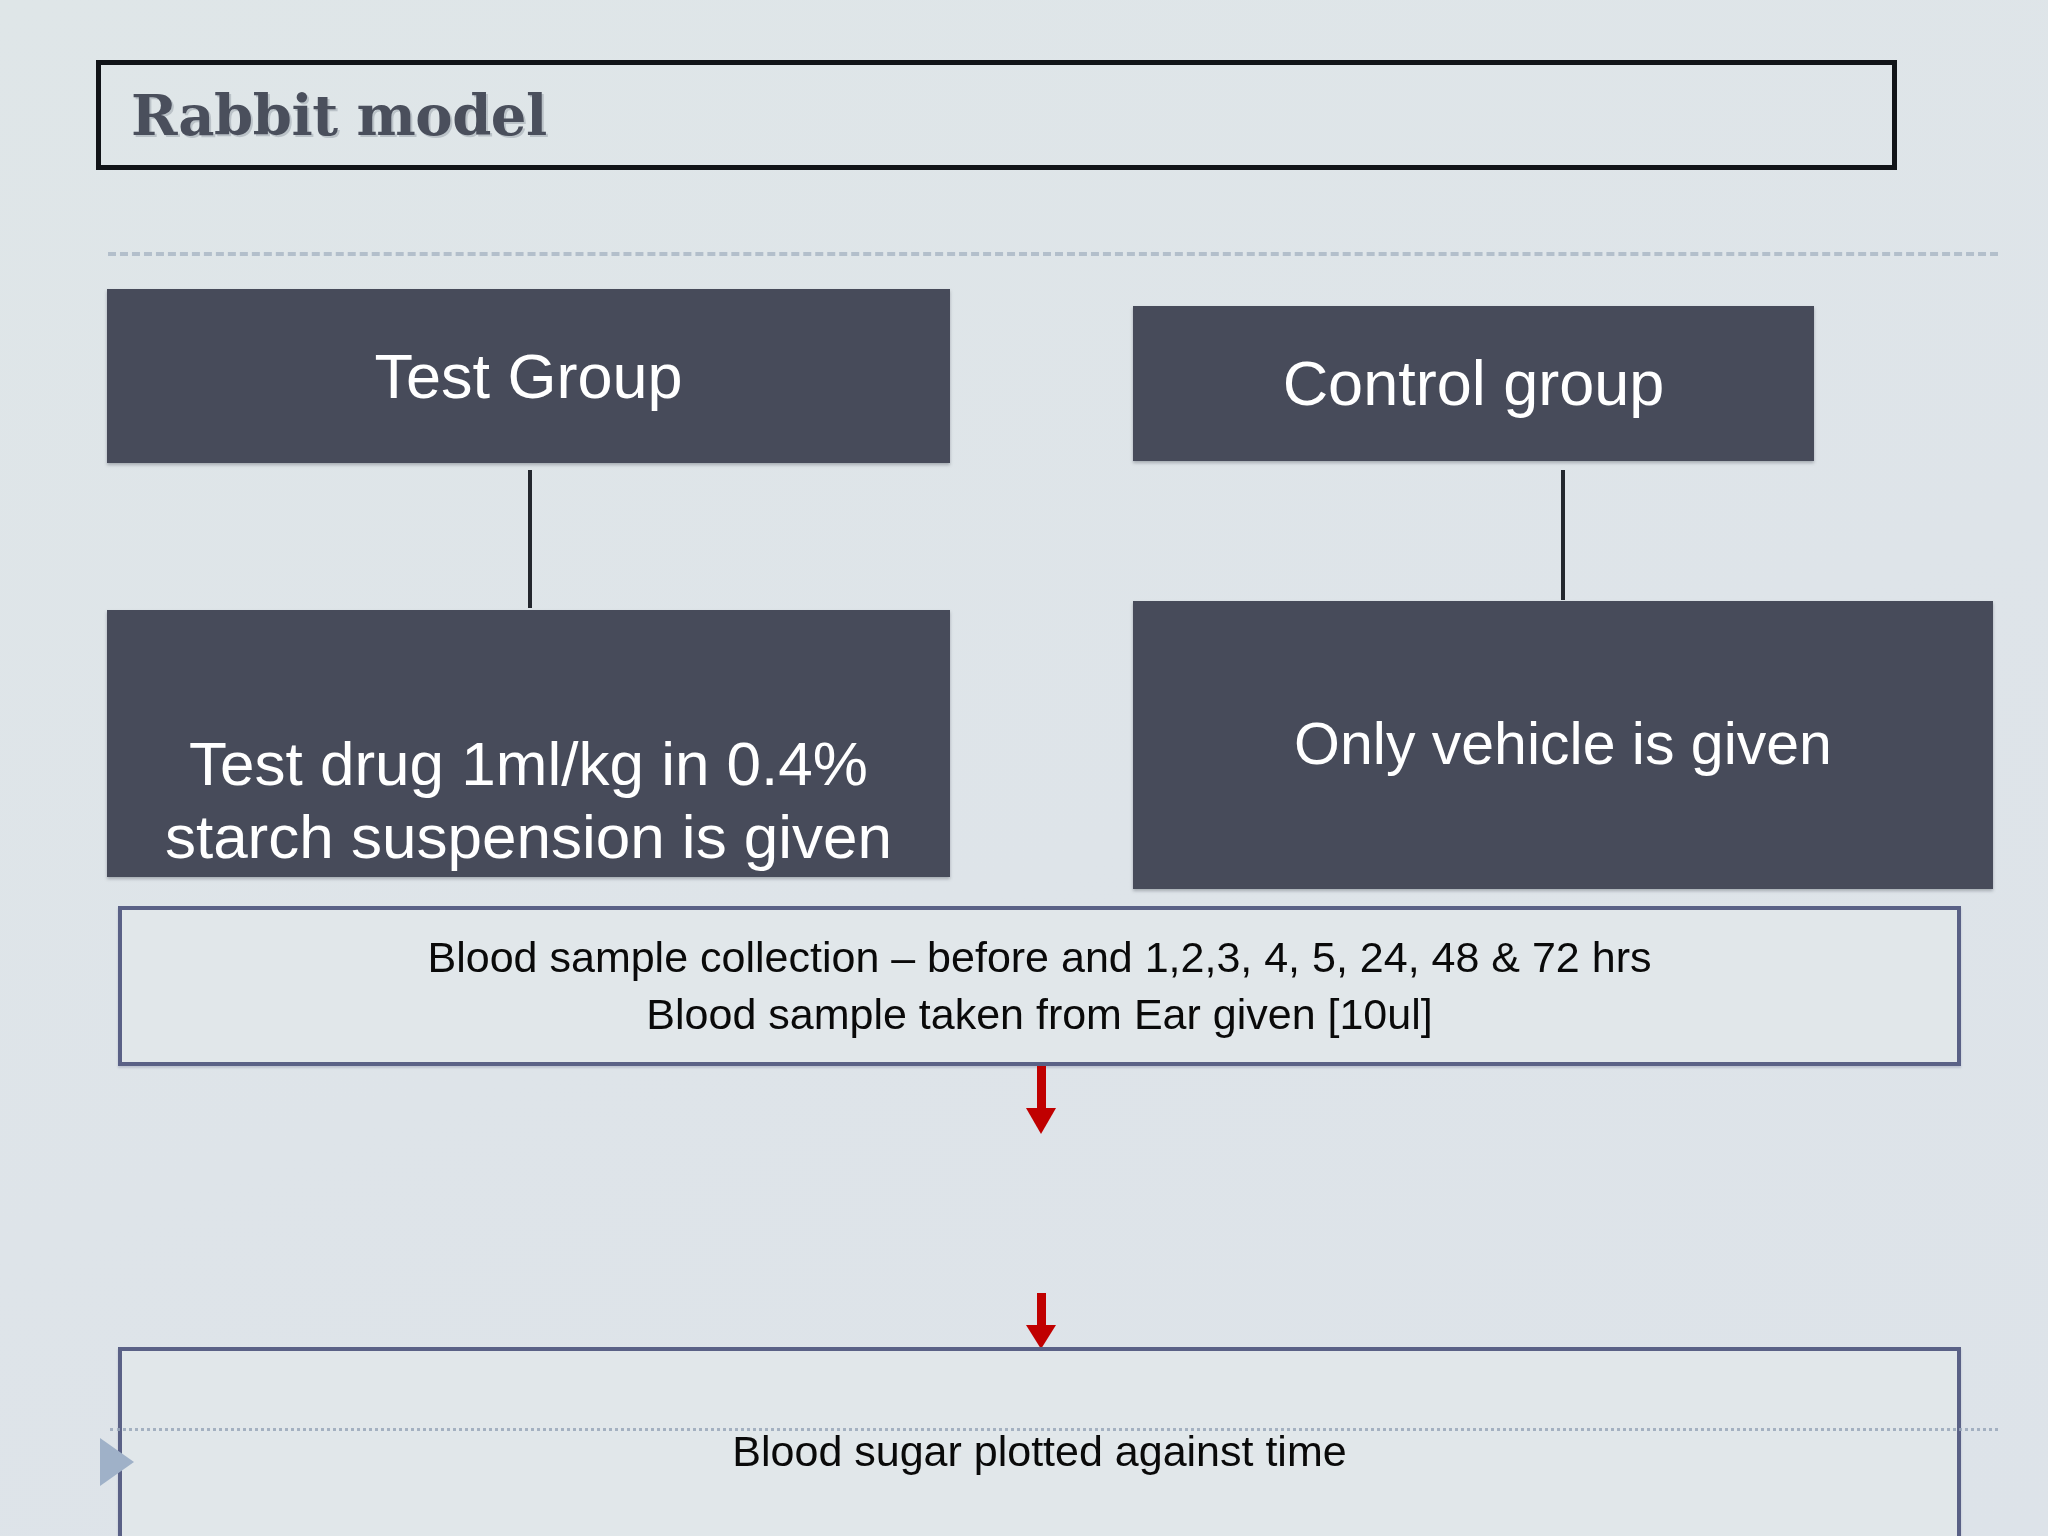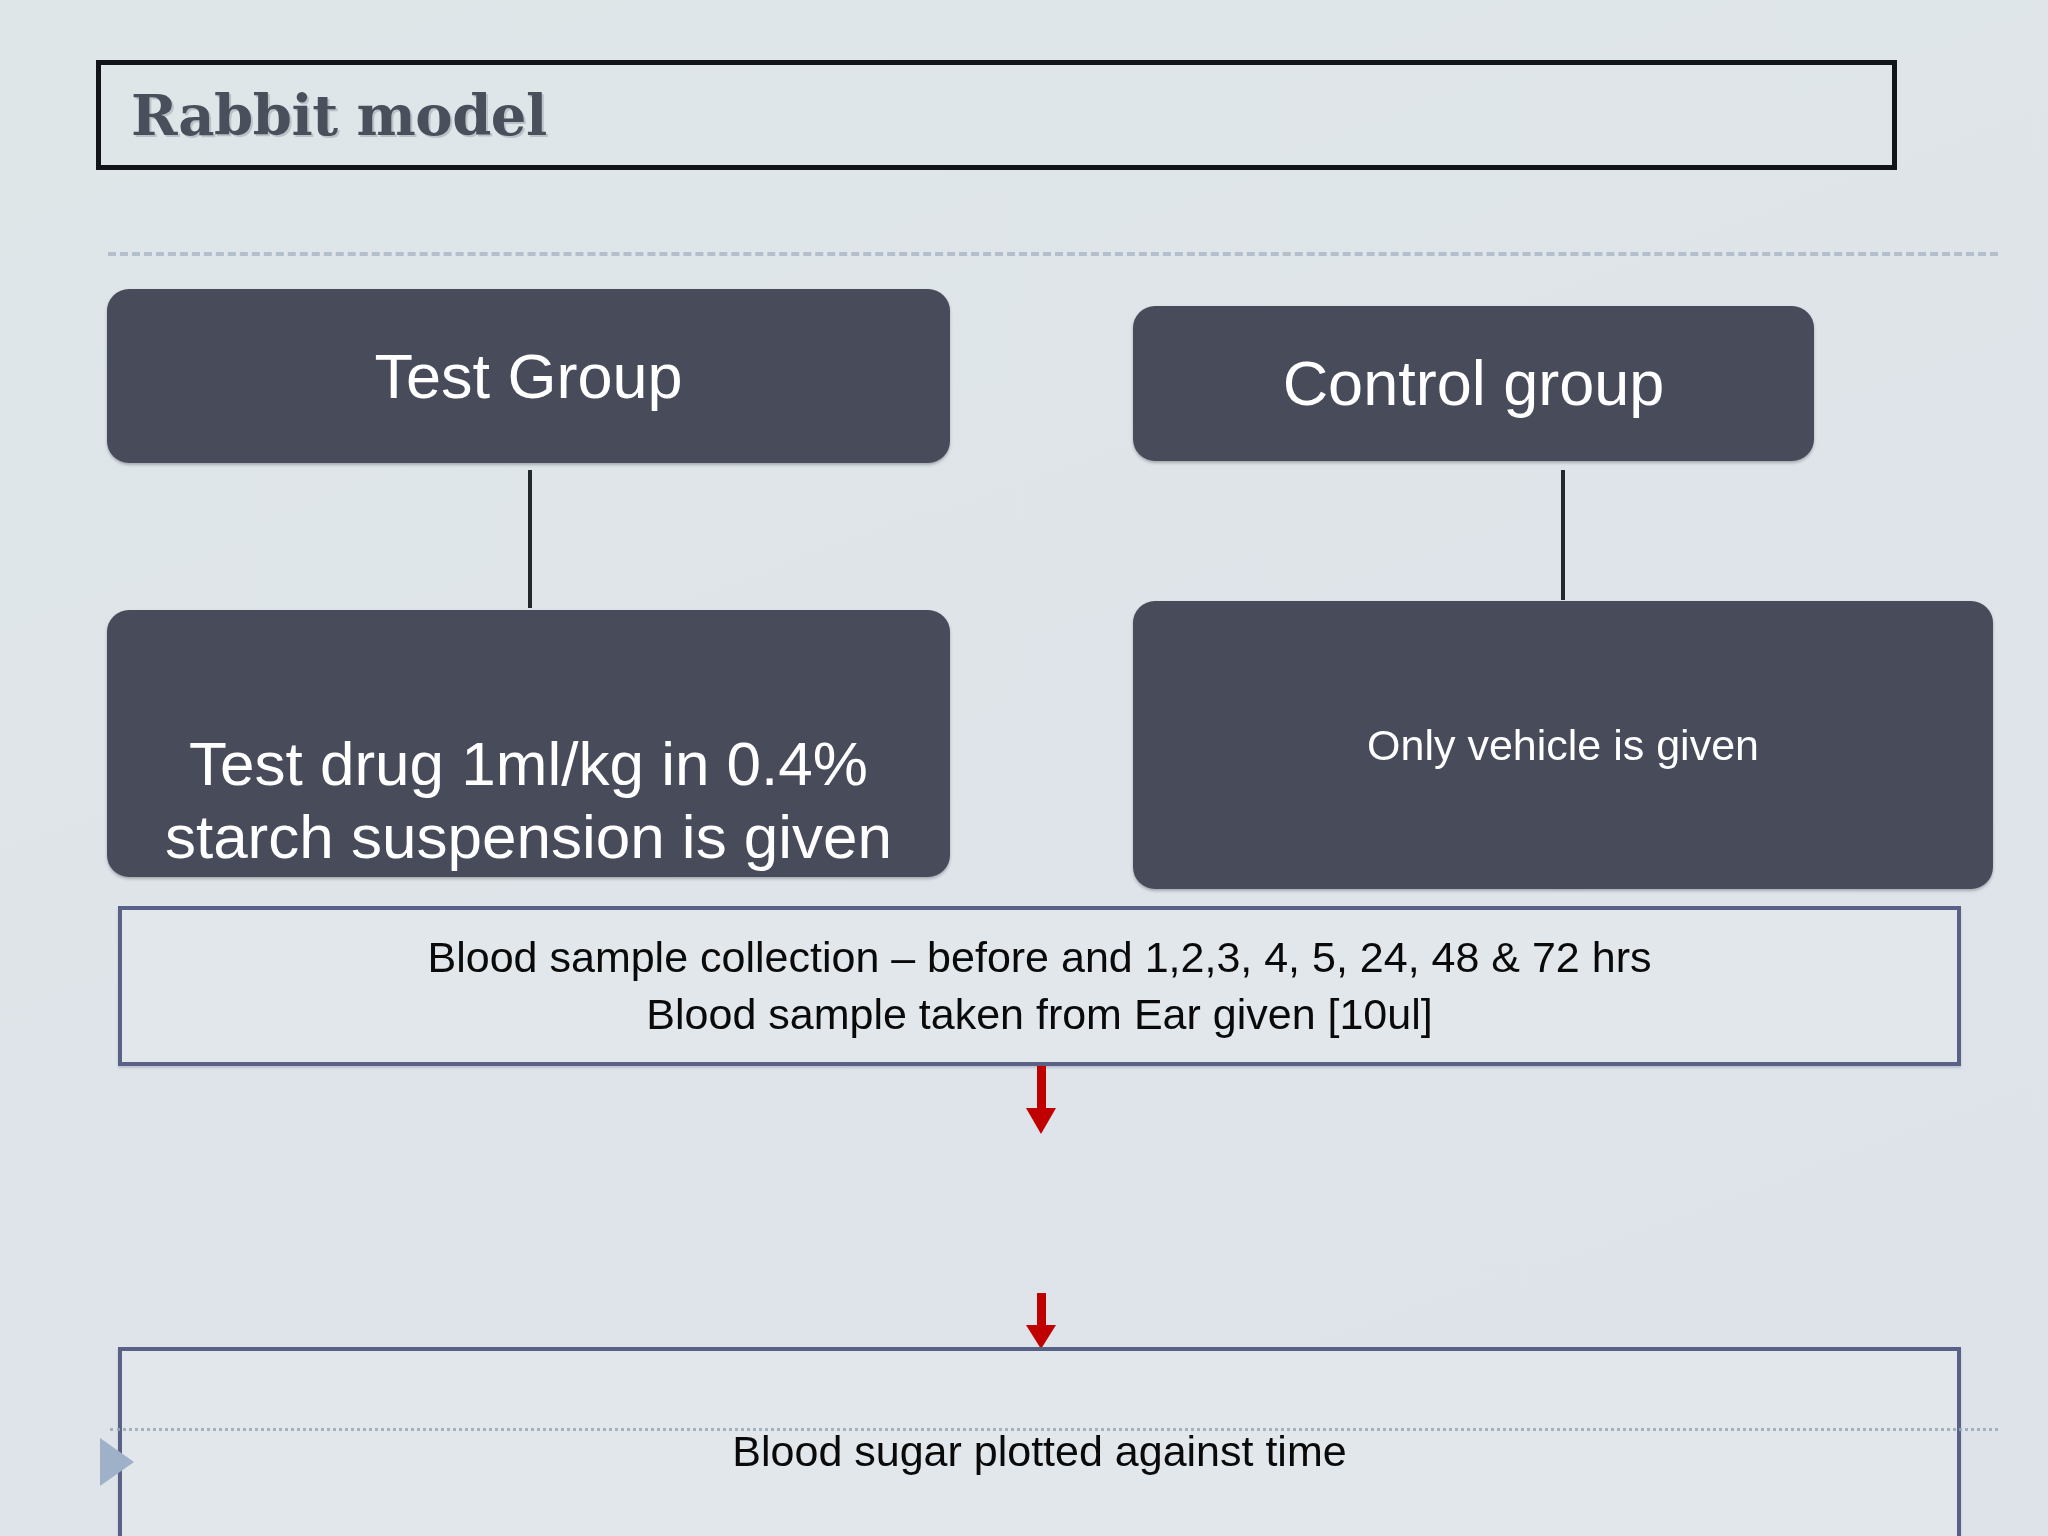--- a/index.html
+++ b/index.html
@@ -65,26 +65,25 @@
     display: flex;
     align-items: center;
     justify-content: center;
     text-align: center;
     color: #ffffff;
     font-family: "Liberation Sans", sans-serif;
     font-size: 63px;
     line-height: 1.18;
     padding: 4px 12px;
     box-shadow: 0 2px 3px rgba(60,66,78,0.35);
-    border-radius: 22px;
   }
   #box-test-group   { left: 107px;  top: 289px;  width: 843px;  height: 174px; }
   #box-control-group{ left: 1133px; top: 306px;  width: 681px;  height: 155px; }
   #box-test-drug    { left: 107px;  top: 610px;  width: 843px;  height: 267px; font-size: 62px; align-items: flex-end; }
-  #box-only-vehicle { left: 1133px; top: 601px;  width: 860px;  height: 288px; font-size: 43px; }
+  #box-only-vehicle { left: 1133px; top: 601px;  width: 860px;  height: 288px; font-size: 59px; }
 
   
   .connector {
     position: absolute;
     width: 4px;
     background: #23272e;
   }
   #connector-left  { left: 528px;  top: 470px; height: 138px; }
   #connector-right { left: 1561px; top: 470px; height: 130px; }
 

